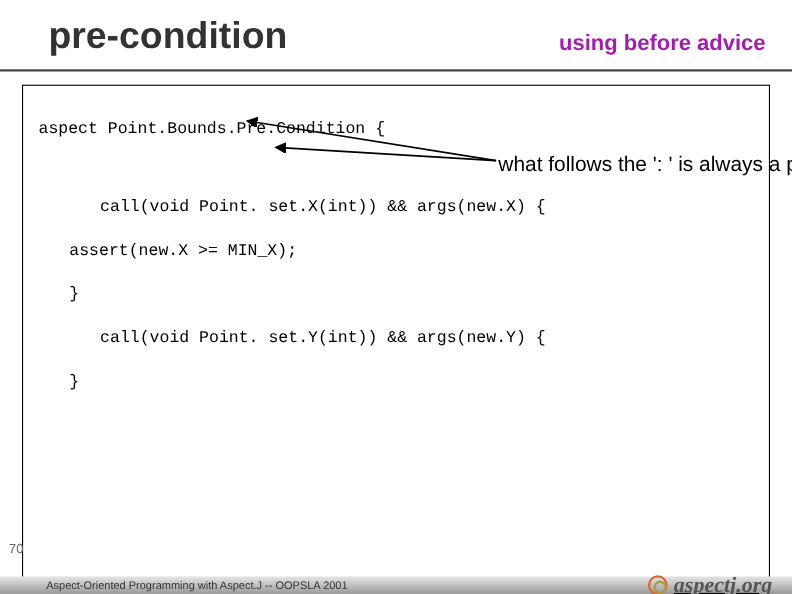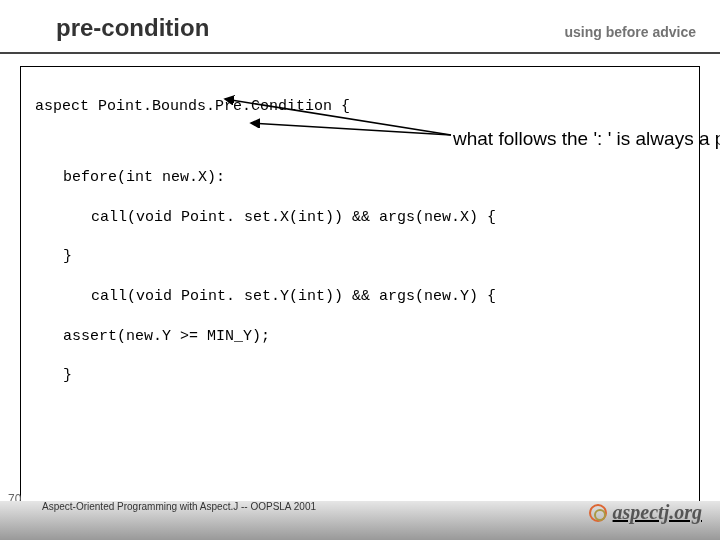--- a/index.html
+++ b/index.html
@@ -12,29 +12,28 @@
     overflow: hidden;
   }
   .title-bar {
     display: flex;
     align-items: flex-end;
     justify-content: space-between;
     padding: 14px 24px 10px 44px;
     border-bottom: 2px solid #444;
   }
   .title {
-    font-size: 24px;
+    font-size: 34px;
     font-weight: bold;
     color: #333;
-    margin-left: 12px;
   }
   .subtitle {
-    font-size: 14px;
+    font-size: 20px;
     font-weight: bold;
-    color: #737373;
+    color: #a21caf;
     padding-bottom: 2px;
     text-align: right;
   }
   .code-box {
     margin: 12px 20px 0 20px;
     border: 1px solid #000;
     padding: 10px 14px 10px 14px;
     font-family: "Courier New", Courier, monospace;
     font-size: 15px;
     line-height: 1.32;
@@ -58,24 +57,24 @@
   .arrow {
     position: absolute;
     stroke: #000;
     fill: none;
   }
   .footer {
     position: absolute;
     bottom: 0;
     left: 0;
     width: 100%;
-    height: 39px;
+    height: 16px;
     background: linear-gradient(#e6e6e6, #999);
     display: flex;
-    align-items: flex-start;
+    align-items: center;
   }
   .slide-num {
     position: absolute;
     left: 8px;
     bottom: 34px;
     font-size: 12px;
     color: #666;
   }
   .footer-text {
     font-size: 10px;
@@ -113,25 +112,24 @@
 <body>
 
 <div class="title-bar">
   <div class="title">pre-condition</div>
   <div class="subtitle">using before advice</div>
 </div>
 
 <div class="code-box">
 <div><b>aspect</b><span> Point.Bounds.Pre.Condition {</span></div>
 <div class="block-gap"></div>
-<div class="indent1"><b>before</b><span>(int new.X):</span></div>
 <div class="indent2"><span>call(void Point. set.X(int)) &amp;&amp; args(new.X) {</span></div>
+<div class="indent1"><span>assert(new.X &gt;= MIN_X);</span></div>
 <div class="indent1"><span>}</span></div>
 <div class="indent2"><span>call(void Point. set.Y(int)) &amp;&amp; args(new.Y) {</span></div>
-<div class="indent1"><span>assert(new.Y &gt;= MIN_Y);</span></div>
 <div class="indent1"><span>}</span></div>
 
 
 
 
 
 
 
   <svg class="arrow" style="left:200px; top:28px;" width="240" height="46">
     <defs>

